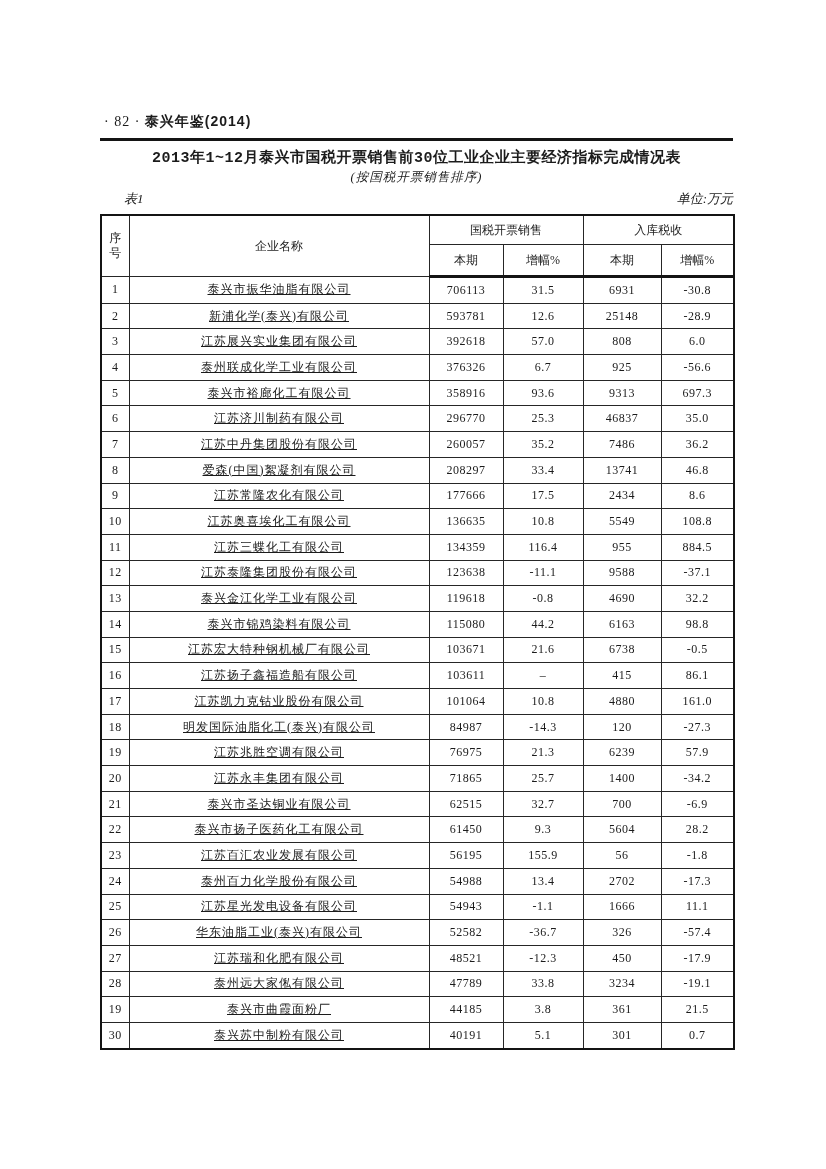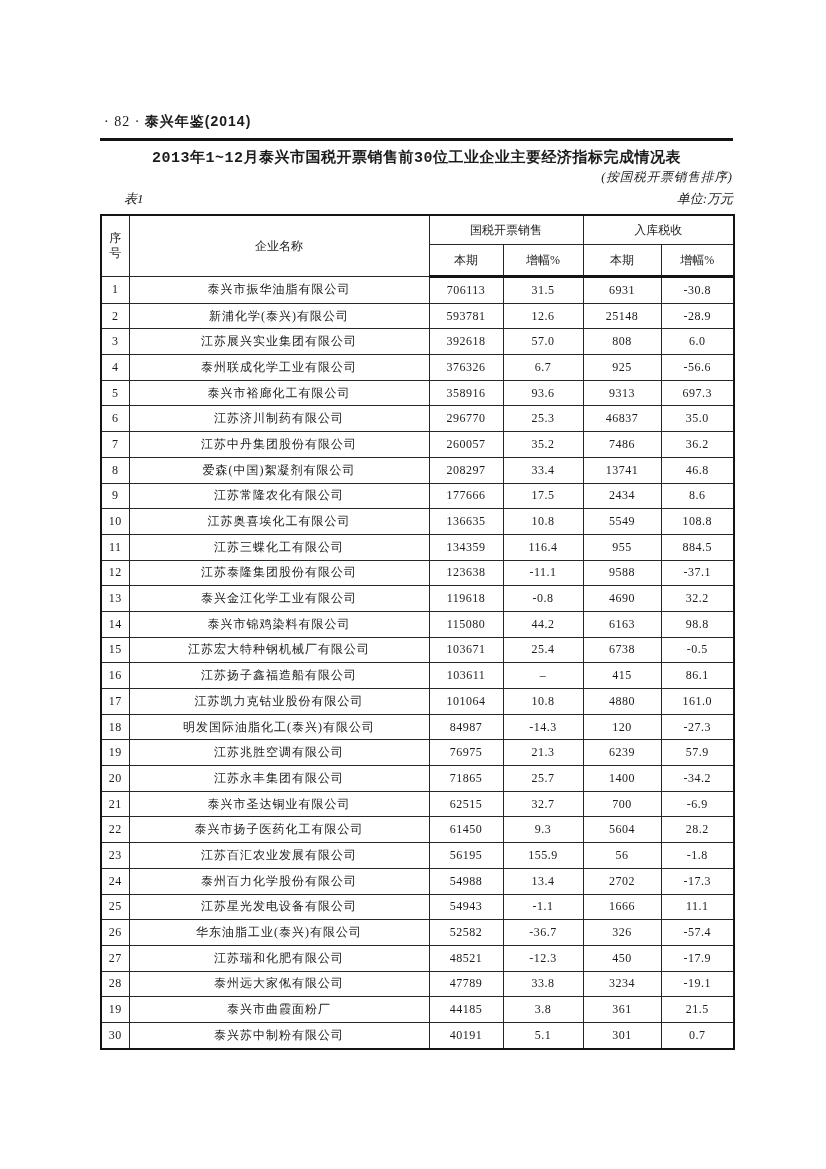--- a/index.html
+++ b/index.html
@@ -48,21 +48,21 @@
     font-family: Liberation Mono, monospace;
     font-weight: bold;
     font-size: 15px;
     letter-spacing: 0.5px;
   }
   .doc-subtitle {
     position: absolute;
     left: 100px;
     top: 169px;
     width: 633px;
-    text-align: right;
+    text-align: center;
     font-size: 12.5px;
     font-style: italic;
     letter-spacing: 1px;
   }
   .table-meta {
     position: absolute;
     left: 100px;
     top: 190px;
     width: 633px;
     display: flex;
@@ -89,21 +89,21 @@
     padding: 0 2px;
     font-weight: normal;
     overflow: hidden;
     white-space: nowrap;
   }
   thead tr.group-row th { height: 28px; }
   thead tr.sub-row th   { height: 30px; }
   thead tr.sub-row th { border-bottom: 3px solid #141414; }
   th.seq-head div { line-height: 15px; }
   tbody td { height: 24.7px; letter-spacing: 0.5px; }
-  tbody td.col-company { letter-spacing: 1px; }
+  tbody td.col-company { letter-spacing: 1px; text-decoration: underline; }
   col.c-seq     { width: 28px; }
   col.c-company { width: 300px; }
   col.c-s1      { width: 74px; }
   col.c-s2      { width: 80px; }
   col.c-t1      { width: 78px; }
   col.c-t2      { width: 73px; }
 </style>
 </head>
 <body>
 
@@ -260,21 +260,21 @@
         <td class="col-company">泰兴市锦鸡染料有限公司</td>
         <td>115080</td>
         <td>44.2</td>
         <td>6163</td>
         <td>98.8</td>
       </tr>
       <tr>
         <td>15</td>
         <td class="col-company">江苏宏大特种钢机械厂有限公司</td>
         <td>103671</td>
-        <td>25.4</td>
+        <td>21.6</td>
         <td>6738</td>
         <td>-0.5</td>
       </tr>
       <tr>
         <td>16</td>
         <td class="col-company">江苏扬子鑫福造船有限公司</td>
         <td>103611</td>
         <td>–</td>
         <td>415</td>
         <td>86.1</td>

